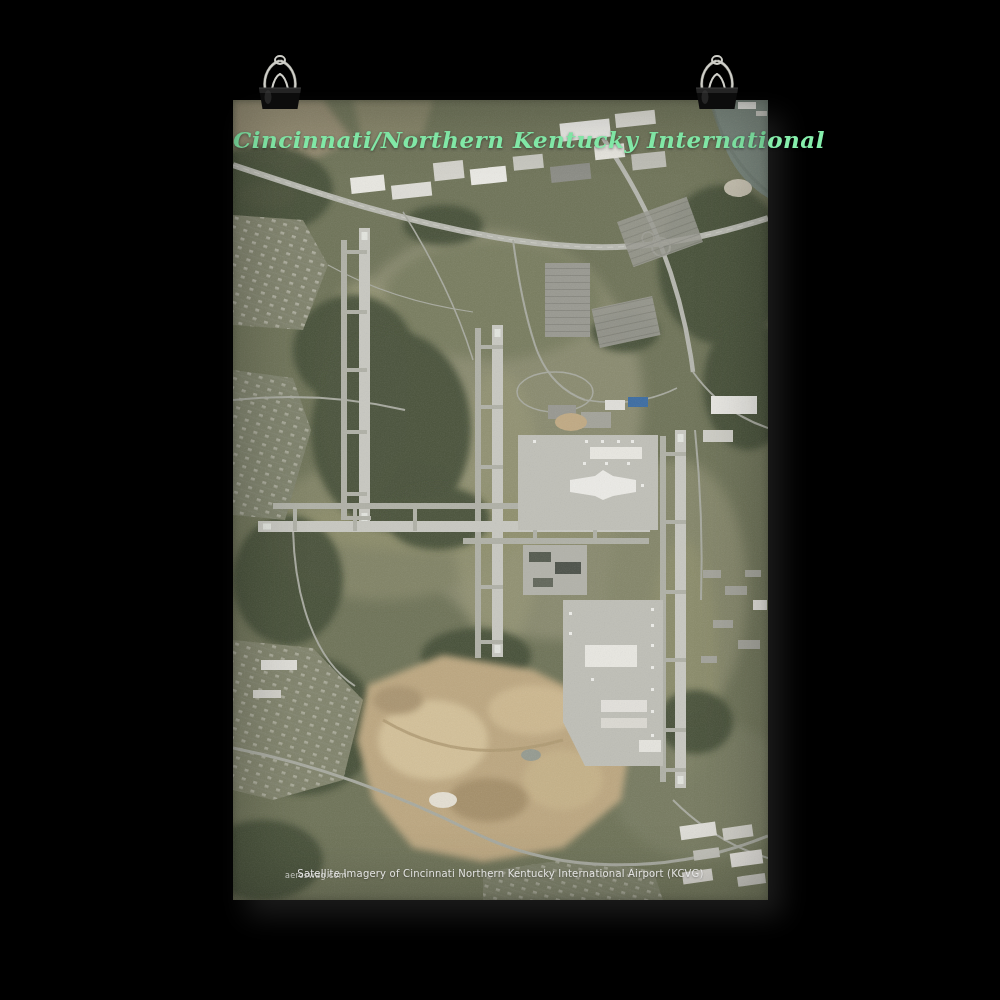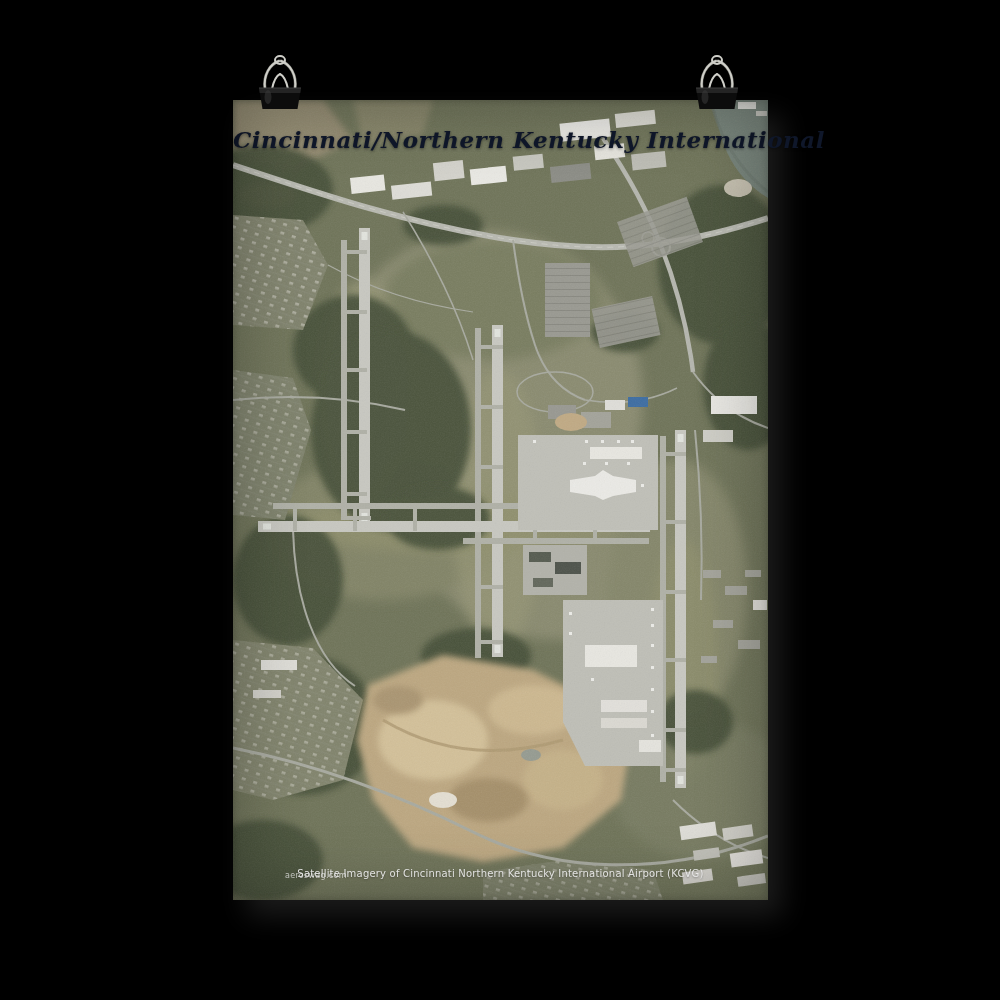--- a/index.html
+++ b/index.html
@@ -3,21 +3,21 @@
 <meta charset="utf-8">
 <style>
   html,body{margin:0;padding:0;background:#000;}
   .scene{position:relative;width:1000px;height:1000px;background:#000;overflow:hidden;
          font-family:"DejaVu Sans","Liberation Sans",sans-serif;}
   .poster{position:absolute;left:233px;top:100px;width:535px;height:800px;background:#6e7257;
           box-shadow:14px 16px 26px rgba(72,72,72,.38),0 0 0 1px rgba(0,0,0,.45);}
   .poster svg.map{position:absolute;left:0;top:0;}
   .poster-vignette{position:absolute;inset:0;pointer-events:none;
           box-shadow:inset 0 0 70px rgba(0,0,0,.30),inset 0 0 10px rgba(0,0,0,.22);}
-  .poster-title{position:absolute;left:0;top:26px;width:100%;text-align:center;color:#0f172a;
+  .poster-title{position:absolute;left:0;top:26px;width:100%;text-align:center;color:#86efac;
           font-family:"DejaVu Serif","Liberation Serif",serif;font-style:italic;font-weight:700;
           font-size:23px;letter-spacing:.5px;white-space:nowrap;
           text-shadow:0 1px 3px rgba(0,0,0,.45);}
   .poster-caption{position:absolute;left:0;top:768px;width:100%;text-align:center;
           color:rgba(255,255,255,.92);font-size:10px;line-height:12px;letter-spacing:.2px;
           text-shadow:0 1px 2px rgba(0,0,0,.35);}
   .poster-watermark{position:absolute;left:52px;top:771px;color:rgba(255,255,255,.75);
           font-size:8px;letter-spacing:.3px;}
   .clip{position:absolute;width:64px;height:60px;}
   .clip.left{left:248px;top:50px;}

